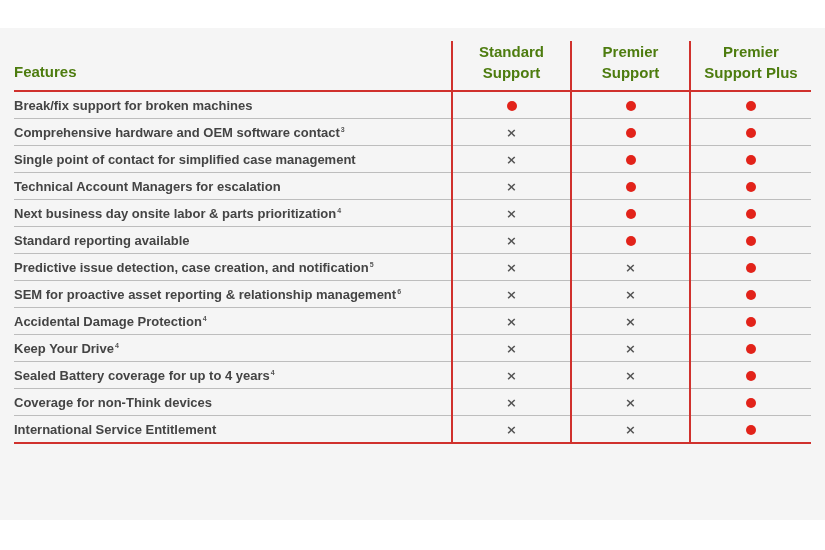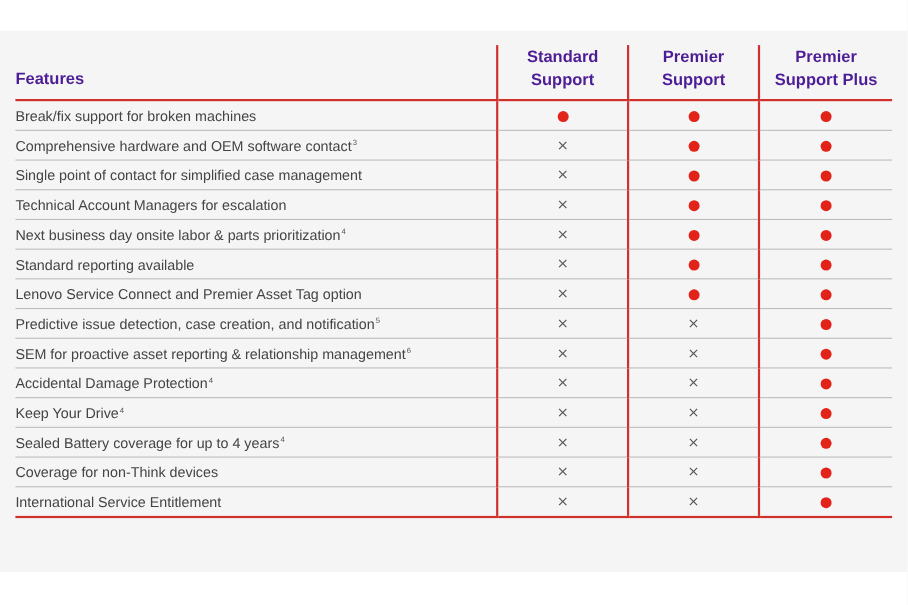--- a/index.html
+++ b/index.html
@@ -3,26 +3,26 @@
 <meta charset="utf-8">
 <style>
   html, body { margin:0; padding:0; }
   body { width:825px; height:550px; background:#ffffff; position:relative; overflow:hidden;
          font-family:"Liberation Sans", "DejaVu Sans", sans-serif; }
   .panel { position:absolute; left:0; top:28px; width:825px; height:492px; background:#f5f5f5; }
   table { position:absolute; left:14px; top:41px; border-collapse:collapse; width:797px; table-layout:fixed; }
   col.c-feat { width:438px; }
   col.c-tier { width:119px; }
   col.c-last { width:121px; }
-  th { font-weight:bold; color:#4c1d95; font-size:15px; line-height:21px; padding:0 0 7px 0;
+  th { font-weight:bold; color:#4d7c0f; font-size:15px; line-height:21px; padding:0 0 7px 0;
        border-bottom:2px solid #d0312d; vertical-align:bottom; }
   th.feat { text-align:left; font-size:15px; padding-bottom:8px; }
   th.tier { text-align:center; }
   td { height:26px; padding:0; border-bottom:1px solid #bdbdbd; font-size:13px; color:#444444;
-       vertical-align:middle; }
+       vertical-align:middle;font-weight:bold; }
   tr:last-child td { border-bottom:2px solid #d0312d; }
   td.feat { text-align:left; padding-left:0; white-space:nowrap; }
   td.mark { text-align:center; }
   .vdiv { border-left:2px solid #d0312d; }
   sup { font-size:7px; vertical-align:5px; margin-left:1px; color:#555; }
   .dot { display:inline-block; width:10px; height:10px; border-radius:50%; background:#e2231a; vertical-align:middle; }
   .x { font-size:13px; color:#555555; font-family:"DejaVu Sans", sans-serif; }
 </style>
 </head>
 <body>
@@ -84,26 +84,20 @@
         <td class="mark vdiv"><span class="dot"></span></td>
         <td class="mark vdiv"><span class="dot"></span></td>
       </tr>
       <tr>
         <td class="feat"><span>Standard reporting available</span></td>
         <td class="mark vdiv"><span class="x">×</span></td>
         <td class="mark vdiv"><span class="dot"></span></td>
         <td class="mark vdiv"><span class="dot"></span></td>
       </tr>
       <tr>
-        <td class="feat"><span>Lenovo Service Connect and Premier Asset Tag option</span></td>
-        <td class="mark vdiv"><span class="x">×</span></td>
-        <td class="mark vdiv"><span class="dot"></span></td>
-        <td class="mark vdiv"><span class="dot"></span></td>
-      </tr>
-      <tr>
         <td class="feat"><span>Predictive issue detection, case creation, and notification</span><sup>5</sup></td>
         <td class="mark vdiv"><span class="x">×</span></td>
         <td class="mark vdiv"><span class="x">×</span></td>
         <td class="mark vdiv"><span class="dot"></span></td>
       </tr>
       <tr>
         <td class="feat"><span>SEM for proactive asset reporting &amp; relationship management</span><sup>6</sup></td>
         <td class="mark vdiv"><span class="x">×</span></td>
         <td class="mark vdiv"><span class="x">×</span></td>
         <td class="mark vdiv"><span class="dot"></span></td>

